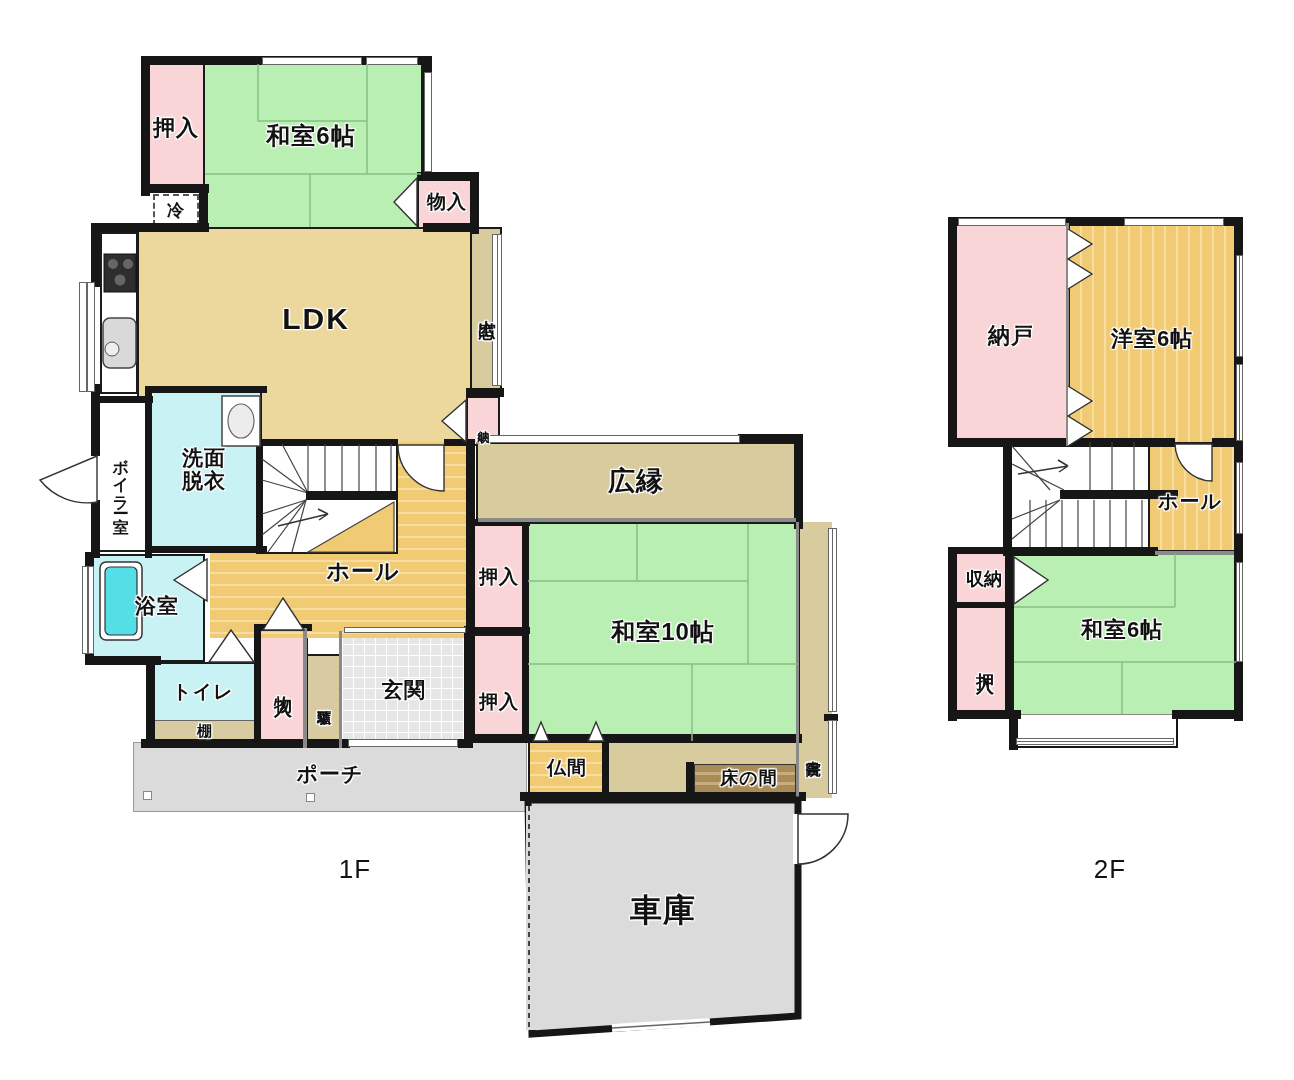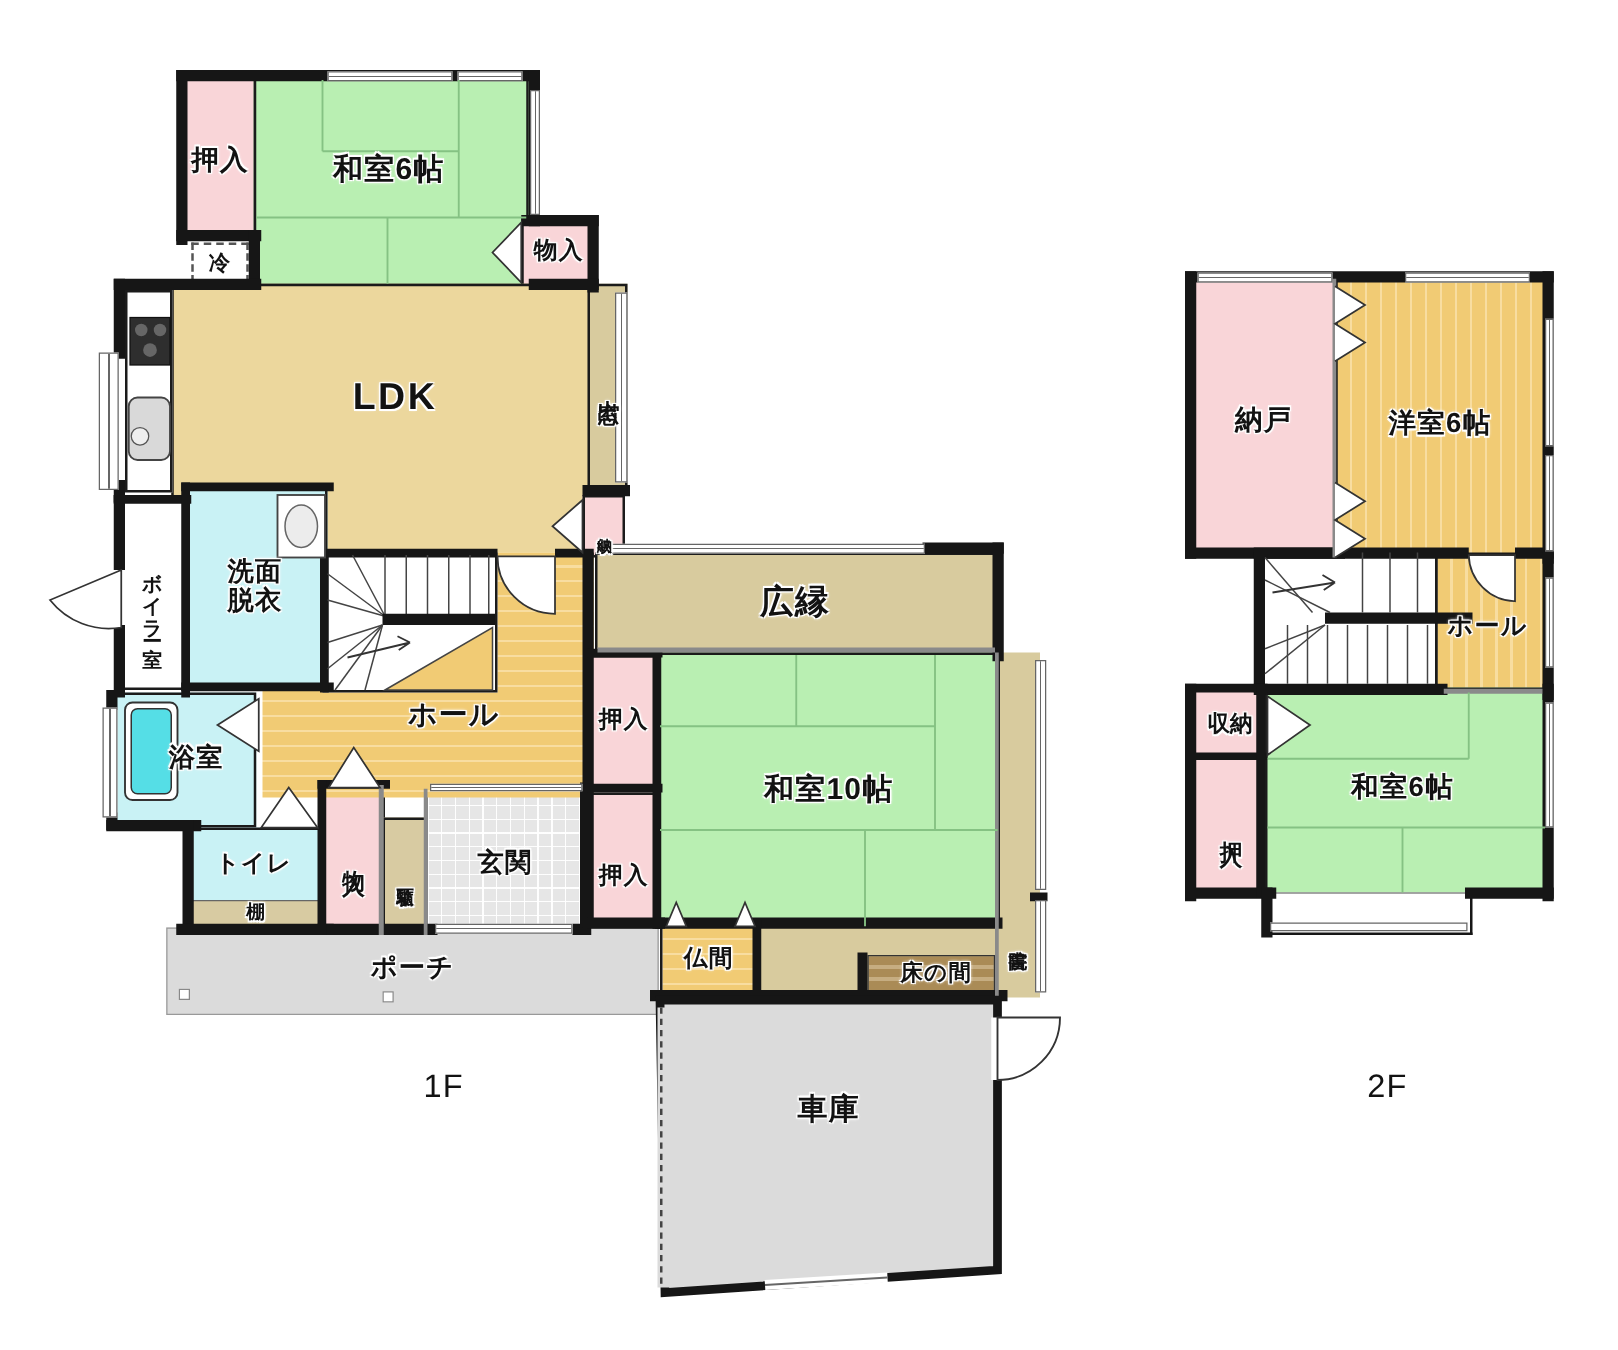--- a/index.html
+++ b/index.html
@@ -301,21 +301,21 @@
   <span class="lbl" style="left:404px;top:676px;font-size:21px">玄関</span>
   <span class="lbl" style="left:363px;top:558px;font-size:23px">ホール</span>
   <span class="lbl" style="left:636px;top:468px;font-size:27px">広縁</span>
   <span class="lbl" style="left:499px;top:563px;font-size:19px">押入</span>
   <span class="lbl" style="left:499px;top:688px;font-size:19px">押入</span>
   <span class="lbl" style="left:663px;top:618px;font-size:24px">和室10帖</span>
   <span class="lbl" style="left:567px;top:754px;font-size:19px">仏間</span>
   <span class="lbl" style="left:749px;top:765px;font-size:18px">床の間</span>
   <span class="lbl vert" style="left:813px;top:735px;font-size:15px;letter-spacing:0">書院</span>
   <span class="lbl" style="left:330px;top:760px;font-size:21px">ポーチ</span>
-  <span class="lbl" style="left:663px;top:874px;font-size:24px">車庫</span>
+  <span class="lbl" style="left:663px;top:897px;font-size:32px">車庫</span>
   <span class="lbl" style="left:355px;top:855px;font-size:26px;font-weight:500">1F</span>
 
   <span class="lbl" style="left:1011px;top:322px;font-size:22px">納戸</span>
   <span class="lbl" style="left:1152px;top:325px;font-size:22px">洋室6帖</span>
   <span class="lbl" style="left:1190px;top:487px;font-size:20px">ホール</span>
   <span class="lbl" style="left:984px;top:566px;font-size:18px;letter-spacing:0">収納</span>
   <span class="lbl vert" style="left:984px;top:647px;font-size:18px">押入</span>
   <span class="lbl" style="left:1122px;top:616px;font-size:22px">和室6帖</span>
   <span class="lbl" style="left:1110px;top:855px;font-size:26px;font-weight:500">2F</span>
 

